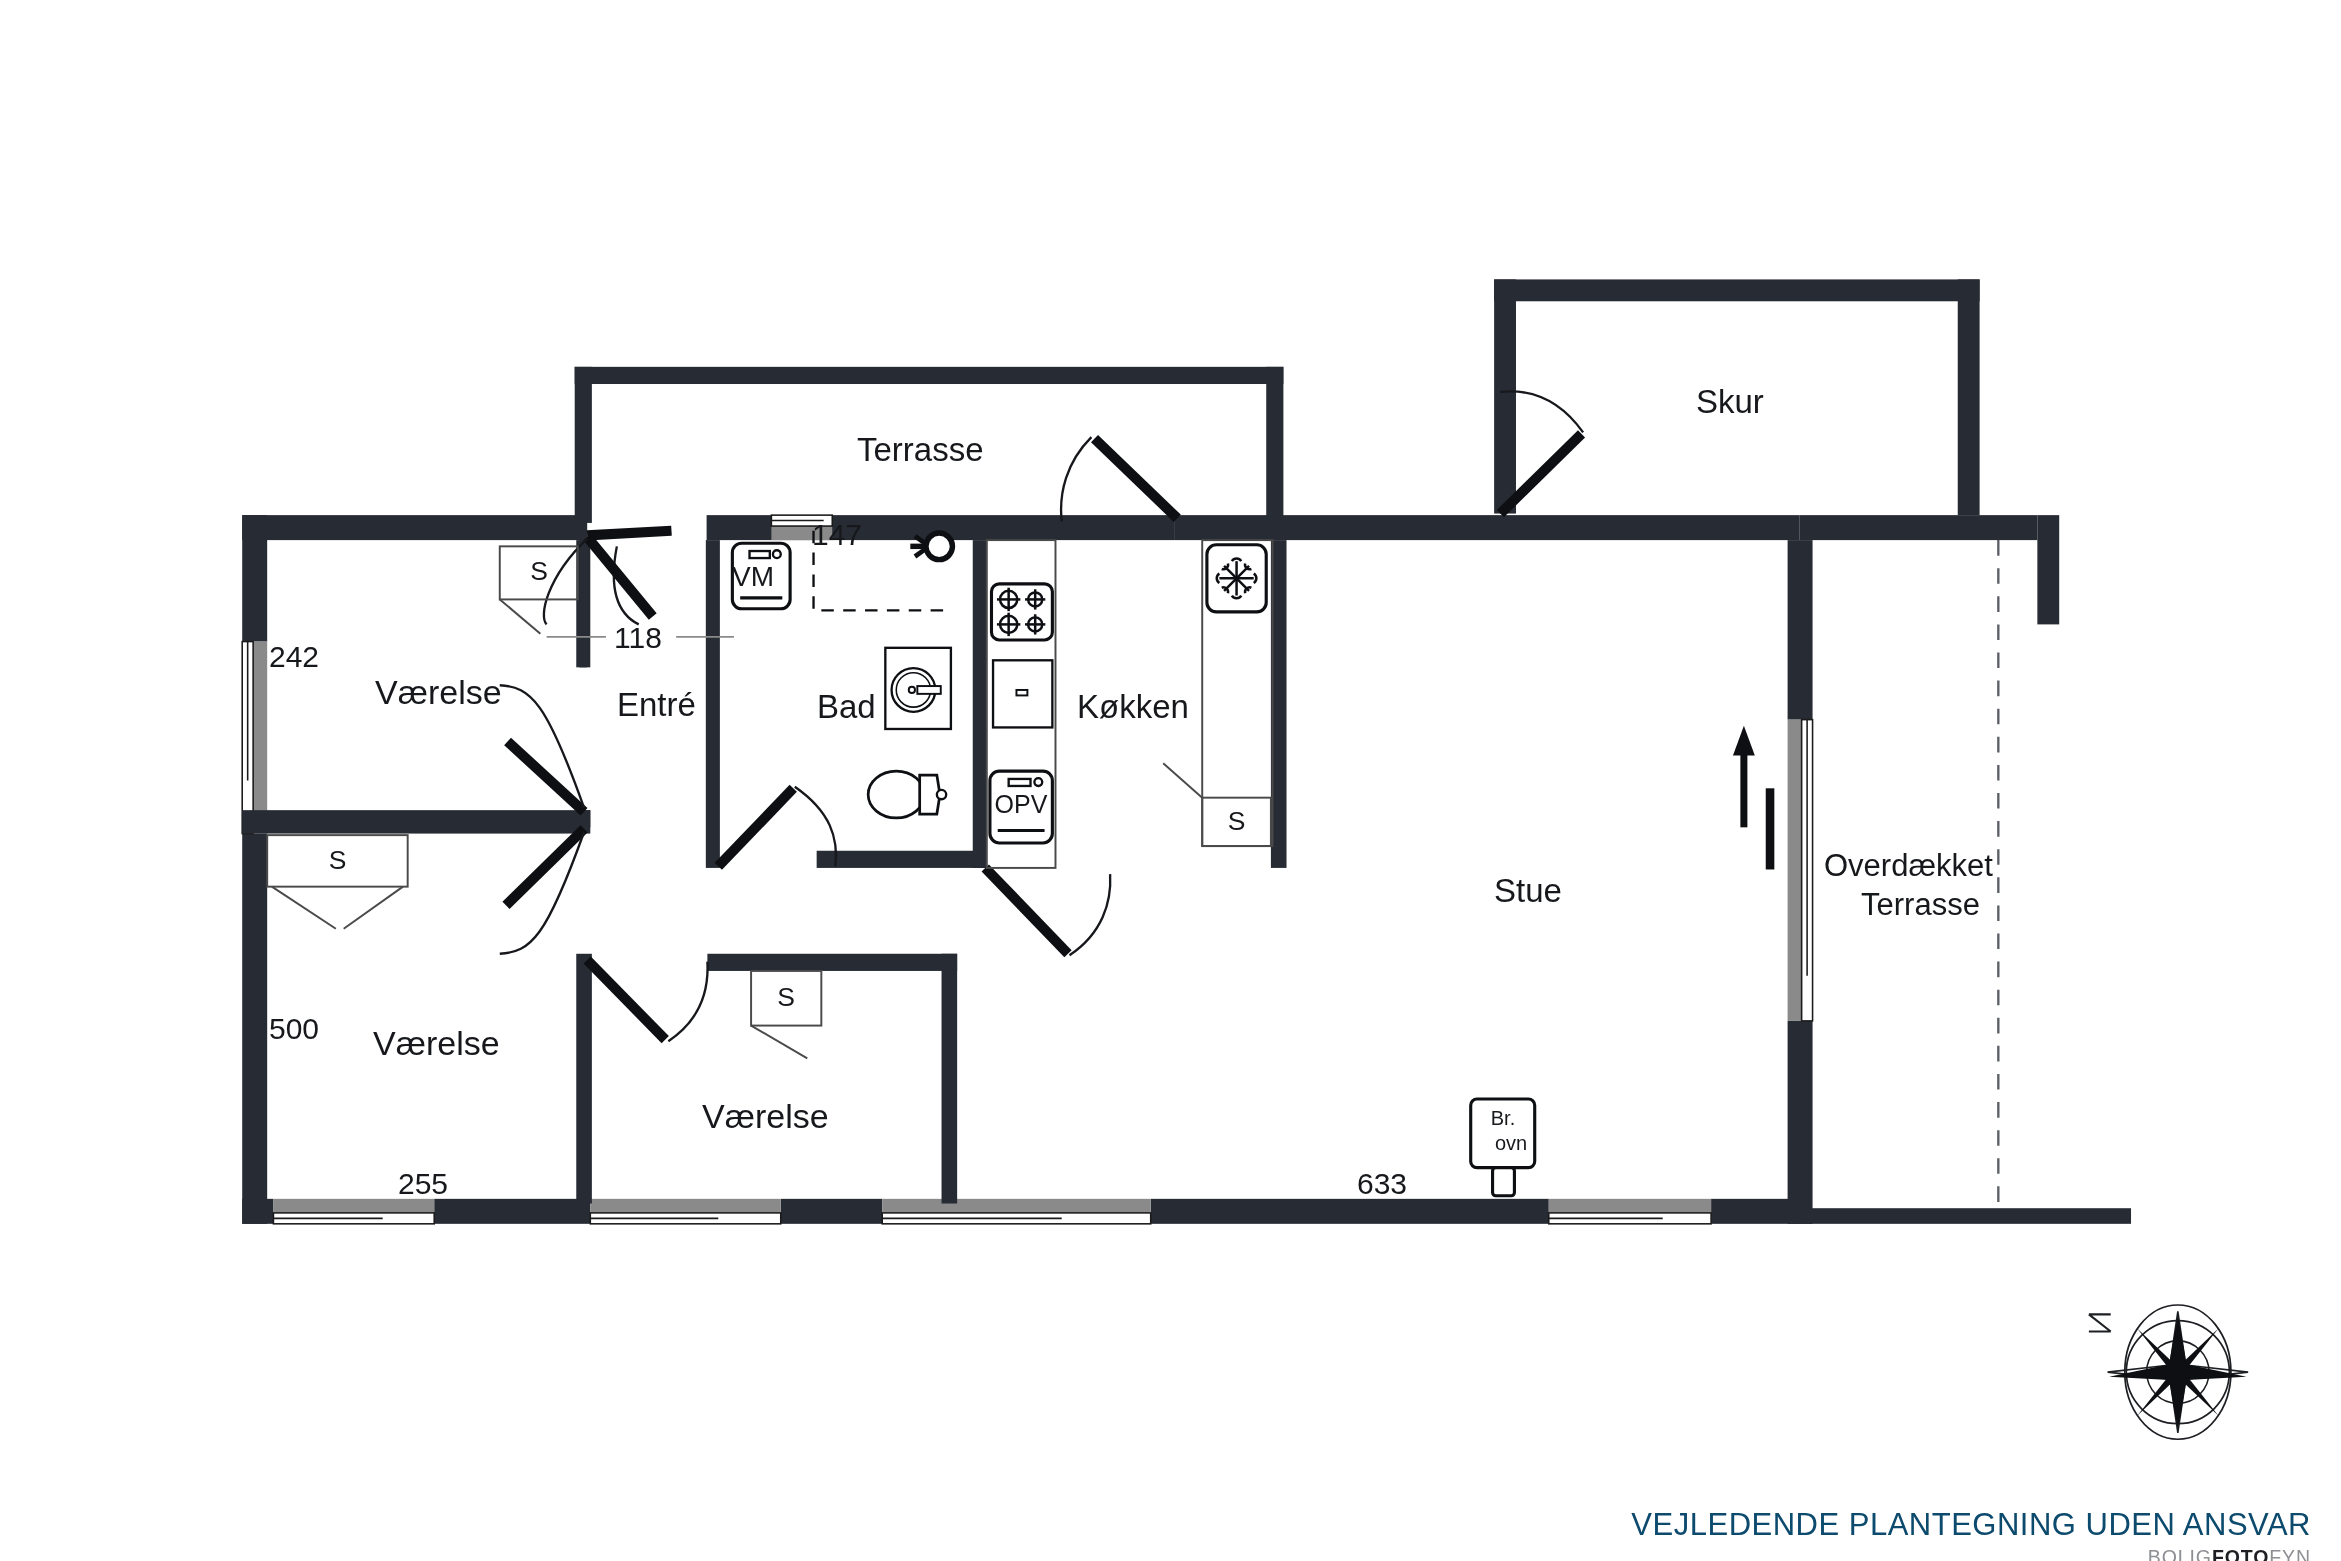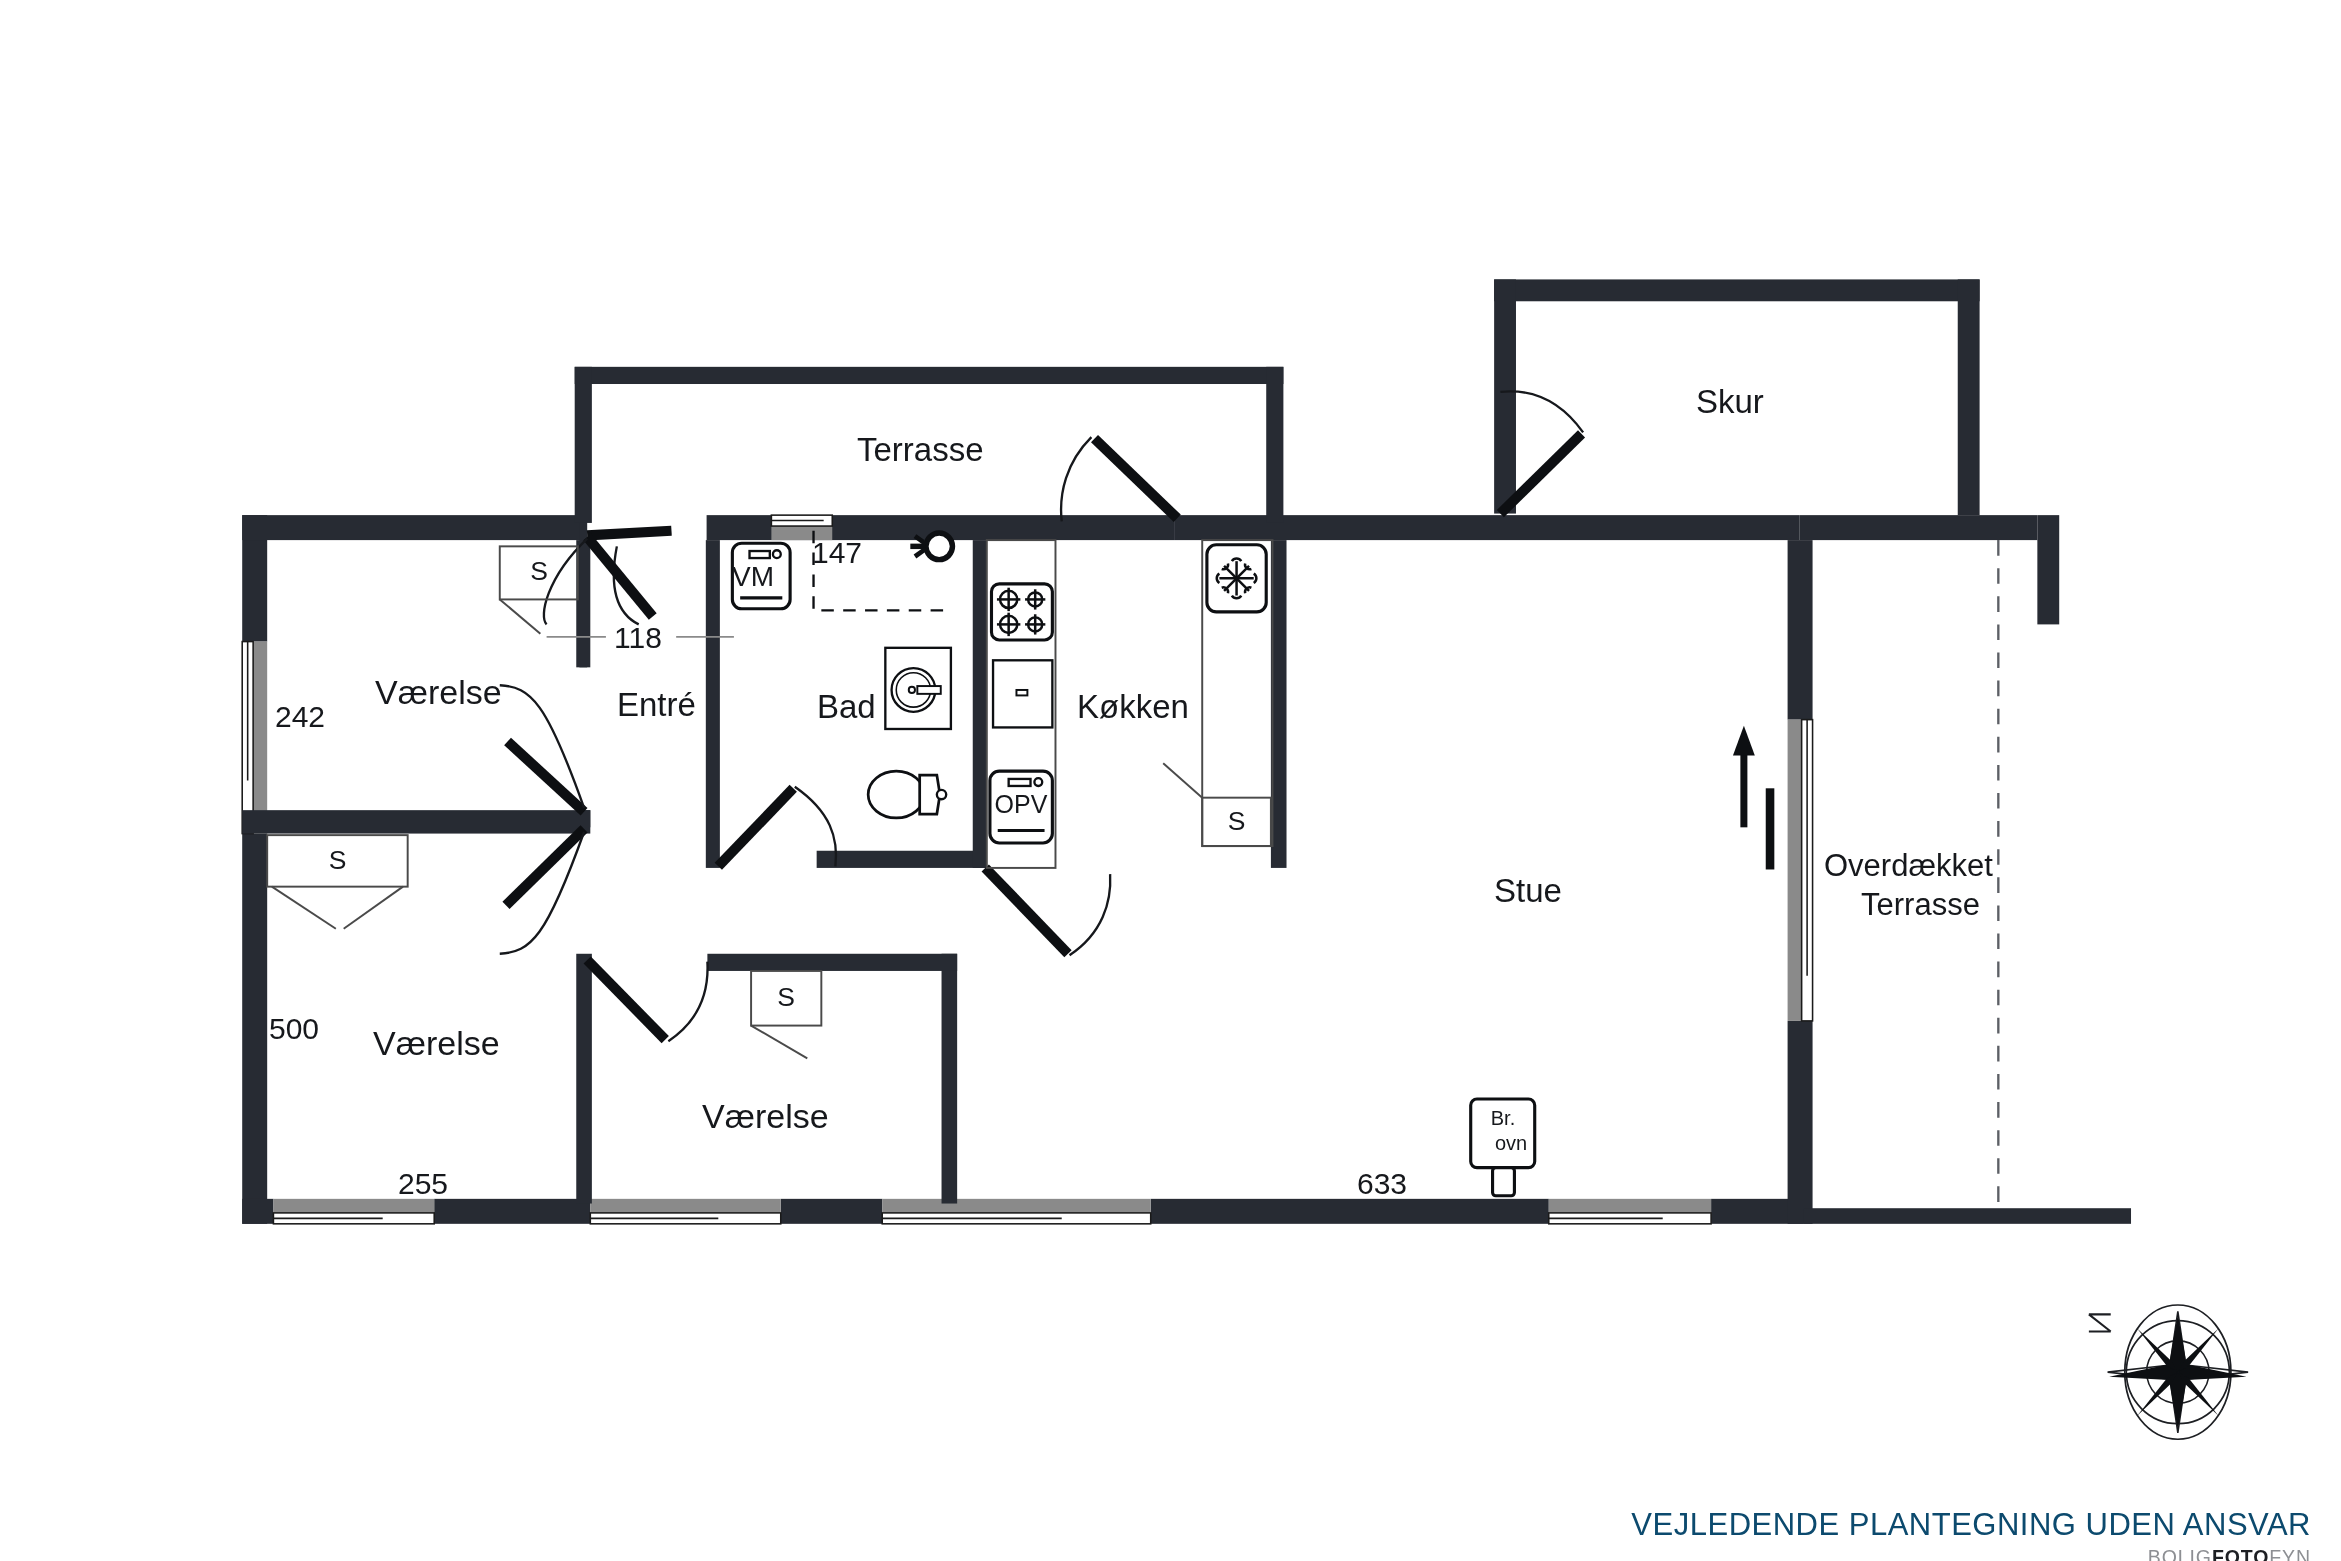--- a/index.html
+++ b/index.html
@@ -387,26 +387,26 @@
   <div class="room-label" style="left:702px; top:1097px; font-size:34px;">Værelse</div>
   <div class="room-label" style="left:617px; top:687px; font-size:33px;">Entré</div>
   <div class="room-label" style="left:817px; top:689px; font-size:33px;">Bad</div>
   <div class="room-label" style="left:1077px; top:689px; font-size:33px;">Køkken</div>
   <div class="room-label" style="left:857px; top:432px; font-size:33px;">Terrasse</div>
   <div class="room-label" style="left:1494px; top:873px; font-size:33px;">Stue</div>
   <div class="room-label" style="left:1696px; top:384px; font-size:33px;">Skur</div>
   <div class="room-label" style="left:1824px; top:849px; font-size:31px;">Overdækket</div>
   <div class="room-label" style="left:1861px; top:888px; font-size:31px;">Terrasse</div>
 
-  <div class="dim-label" style="left:269px; top:700px;padding-left:6px;">242</div>
+  <div class="dim-label" style="left:269px; top:640px;">242</div>
   <div class="dim-label" style="left:269px; top:1012px;">500</div>
   <div class="dim-label" style="left:398px; top:1167px;">255</div>
   <div class="dim-label" style="left:1357px; top:1167px;">633</div>
   <div class="dim-label" style="left:614px; top:621px;">118</div>
-  <div class="dim-label" style="left:812px; top:536px;">147</div>
+  <div class="dim-label" style="left:812px; top:518px;">147</div>
 
   <div class="fix-label" style="left:732px; top:561px; width:36px; font-size:28px;">VM</div>
   <div class="fix-label" style="left:990px; top:790px; width:62px; font-size:25px;">OPV</div>
   <div class="fix-label" style="left:1471px; top:1107px; width:64px; font-size:20px;">Br.</div>
   <div class="fix-label" style="left:1471px; top:1132px; width:80px; font-size:20px;">ovn</div>
 
   <div class="fix-label" style="left:500px; top:556px; width:78px; font-size:26.5px;">S</div>
   <div class="fix-label" style="left:267px; top:845px; width:141px; font-size:26.5px;">S</div>
   <div class="fix-label" style="left:751px; top:982px; width:70px; font-size:26.5px;">S</div>
   <div class="fix-label" style="left:1202px; top:806px; width:69px; font-size:26.5px;">S</div>

